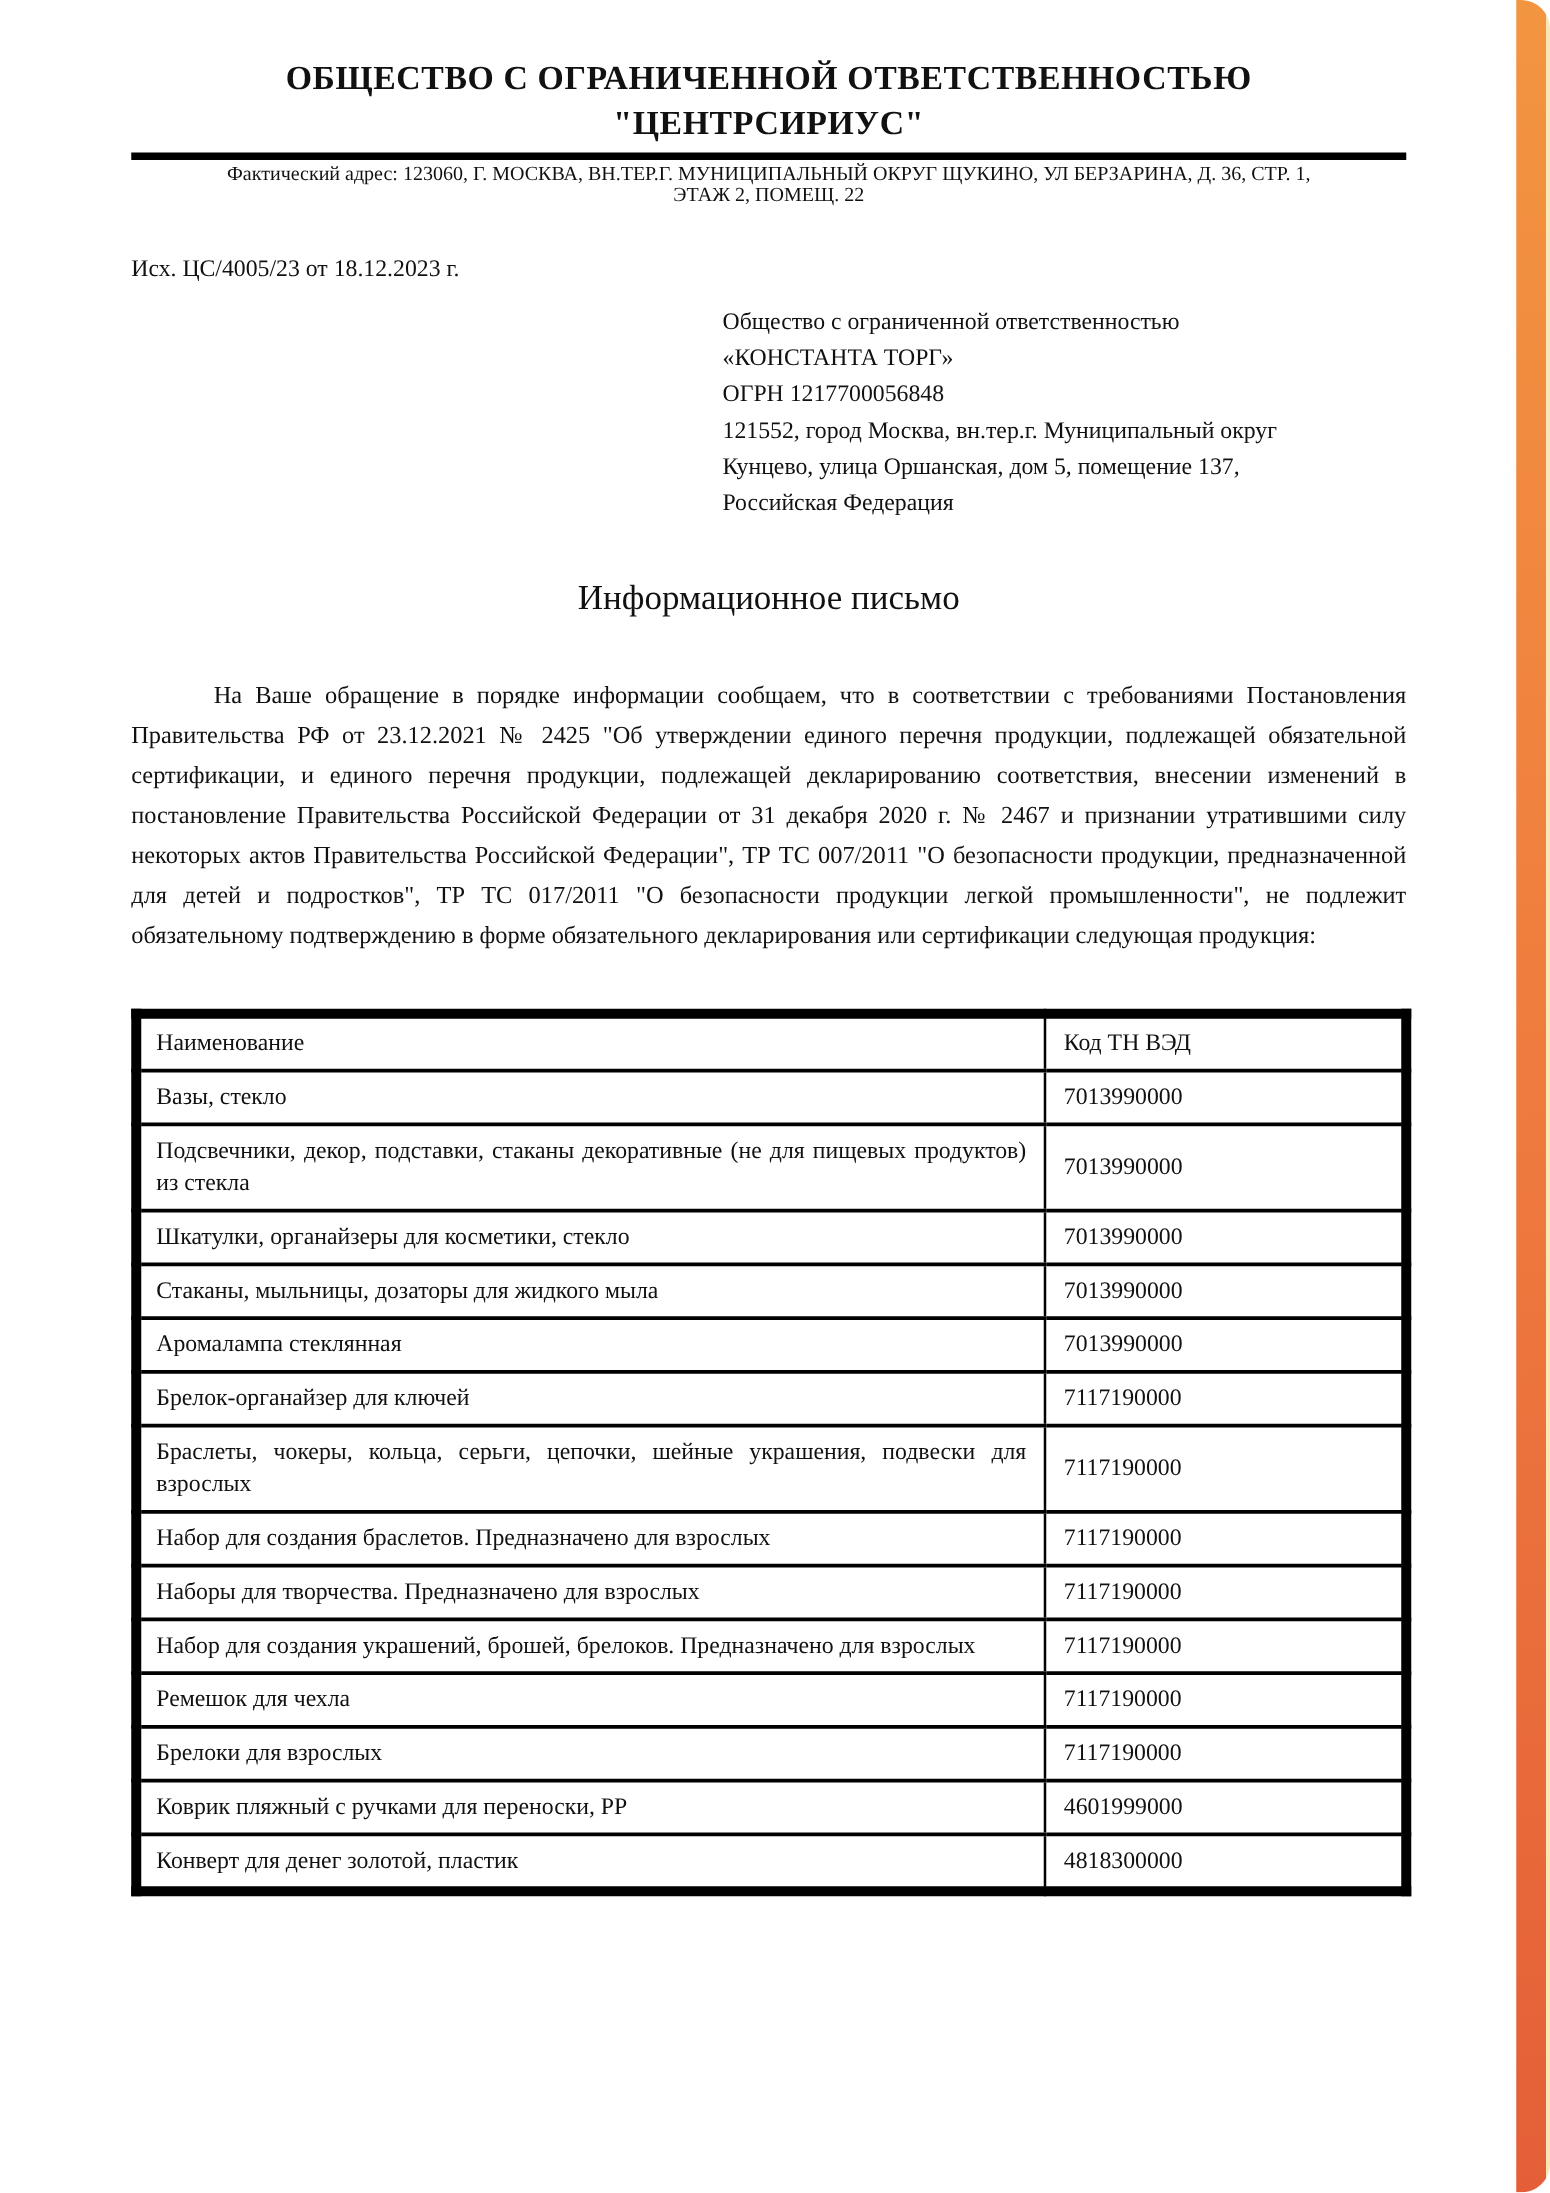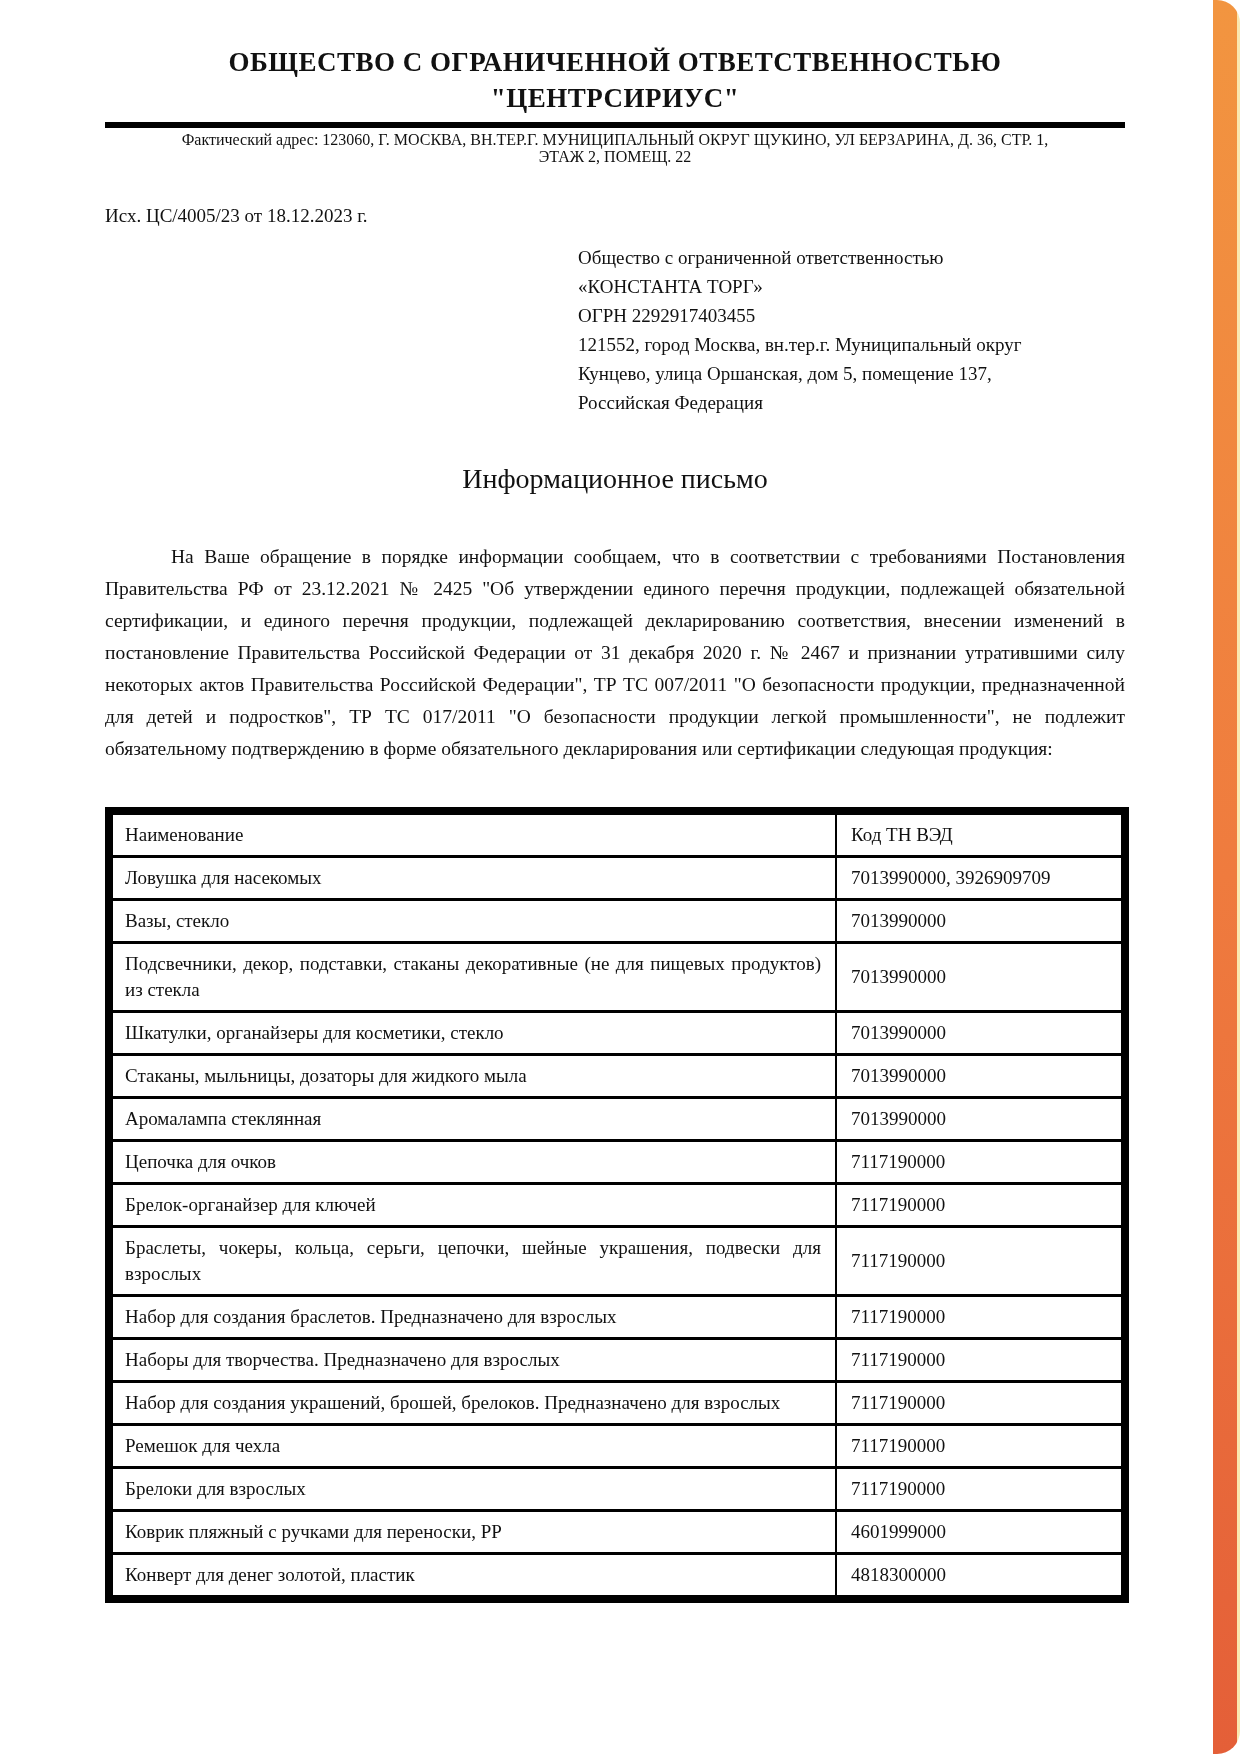--- a/index.html
+++ b/index.html
@@ -119,21 +119,21 @@
     <div class="org-address">
       <div>Фактический адрес: 123060, Г. МОСКВА, ВН.ТЕР.Г. МУНИЦИПАЛЬНЫЙ ОКРУГ ЩУКИНО, УЛ БЕРЗАРИНА, Д. 36, СТР. 1,</div>
       <div>ЭТАЖ 2, ПОМЕЩ. 22</div>
     </div>
 
     <div class="ref-number">Исх. ЦС/4005/23 от 18.12.2023 г.</div>
 
     <div class="recipient-block">
       <div>Общество с ограниченной ответственностью</div>
       <div>«КОНСТАНТА ТОРГ»</div>
-      <div>ОГРН 2292917403455</div>
+      <div>ОГРН 1217700056848</div>
       <div>121552, город Москва, вн.тер.г. Муниципальный округ</div>
       <div>Кунцево, улица Оршанская, дом 5, помещение 137,</div>
       <div>Российская Федерация</div>
     </div>
 
     <div class="letter-title">Информационное письмо</div>
 
     <p class="body-paragraph">На Ваше обращение в порядке информации сообщаем, что в соответствии с требованиями Постановления Правительства РФ от 23.12.2021 № 2425 "Об утверждении единого перечня продукции, подлежащей обязательной сертификации, и единого перечня продукции, подлежащей декларированию соответствия, внесении изменений в постановление Правительства Российской Федерации от 31 декабря 2020 г. № 2467 и признании утратившими силу некоторых актов Правительства Российской Федерации", ТР ТС 007/2011 "О безопасности продукции, предназначенной для детей и подростков", ТР ТС 017/2011 "О безопасности продукции легкой промышленности",  не подлежит обязательному подтверждению в форме обязательного декларирования или сертификации следующая продукция:</p>
 
     <table class="products-table">
@@ -142,46 +142,38 @@
           <col class="col-code">
         </colgroup>
       <thead>
         <tr>
           <th class="cell-name">Наименование</th>
           <th class="cell-code">Код ТН ВЭД</th>
         </tr>
       </thead>
       <tbody>
         <tr>
-          <td class="cell-name">Ловушка для насекомых</td>
-          <td class="cell-code">7013990000, 3926909709</td>
-        </tr>
-        <tr>
           <td class="cell-name">Вазы, стекло</td>
           <td class="cell-code">7013990000</td>
         </tr>
         <tr>
           <td class="cell-name">Подсвечники, декор, подставки, стаканы декоративные (не для пищевых продуктов) из стекла</td>
           <td class="cell-code">7013990000</td>
         </tr>
         <tr>
           <td class="cell-name">Шкатулки, органайзеры для косметики, стекло</td>
           <td class="cell-code">7013990000</td>
         </tr>
         <tr>
           <td class="cell-name">Стаканы, мыльницы, дозаторы для жидкого мыла</td>
           <td class="cell-code">7013990000</td>
         </tr>
         <tr>
           <td class="cell-name">Аромалампа стеклянная</td>
           <td class="cell-code">7013990000</td>
-        </tr>
-        <tr>
-          <td class="cell-name">Цепочка для очков</td>
-          <td class="cell-code">7117190000</td>
         </tr>
         <tr>
           <td class="cell-name">Брелок-органайзер для ключей</td>
           <td class="cell-code">7117190000</td>
         </tr>
         <tr>
           <td class="cell-name">Браслеты, чокеры, кольца, серьги, цепочки, шейные украшения, подвески для взрослых</td>
           <td class="cell-code">7117190000</td>
         </tr>
         <tr>

